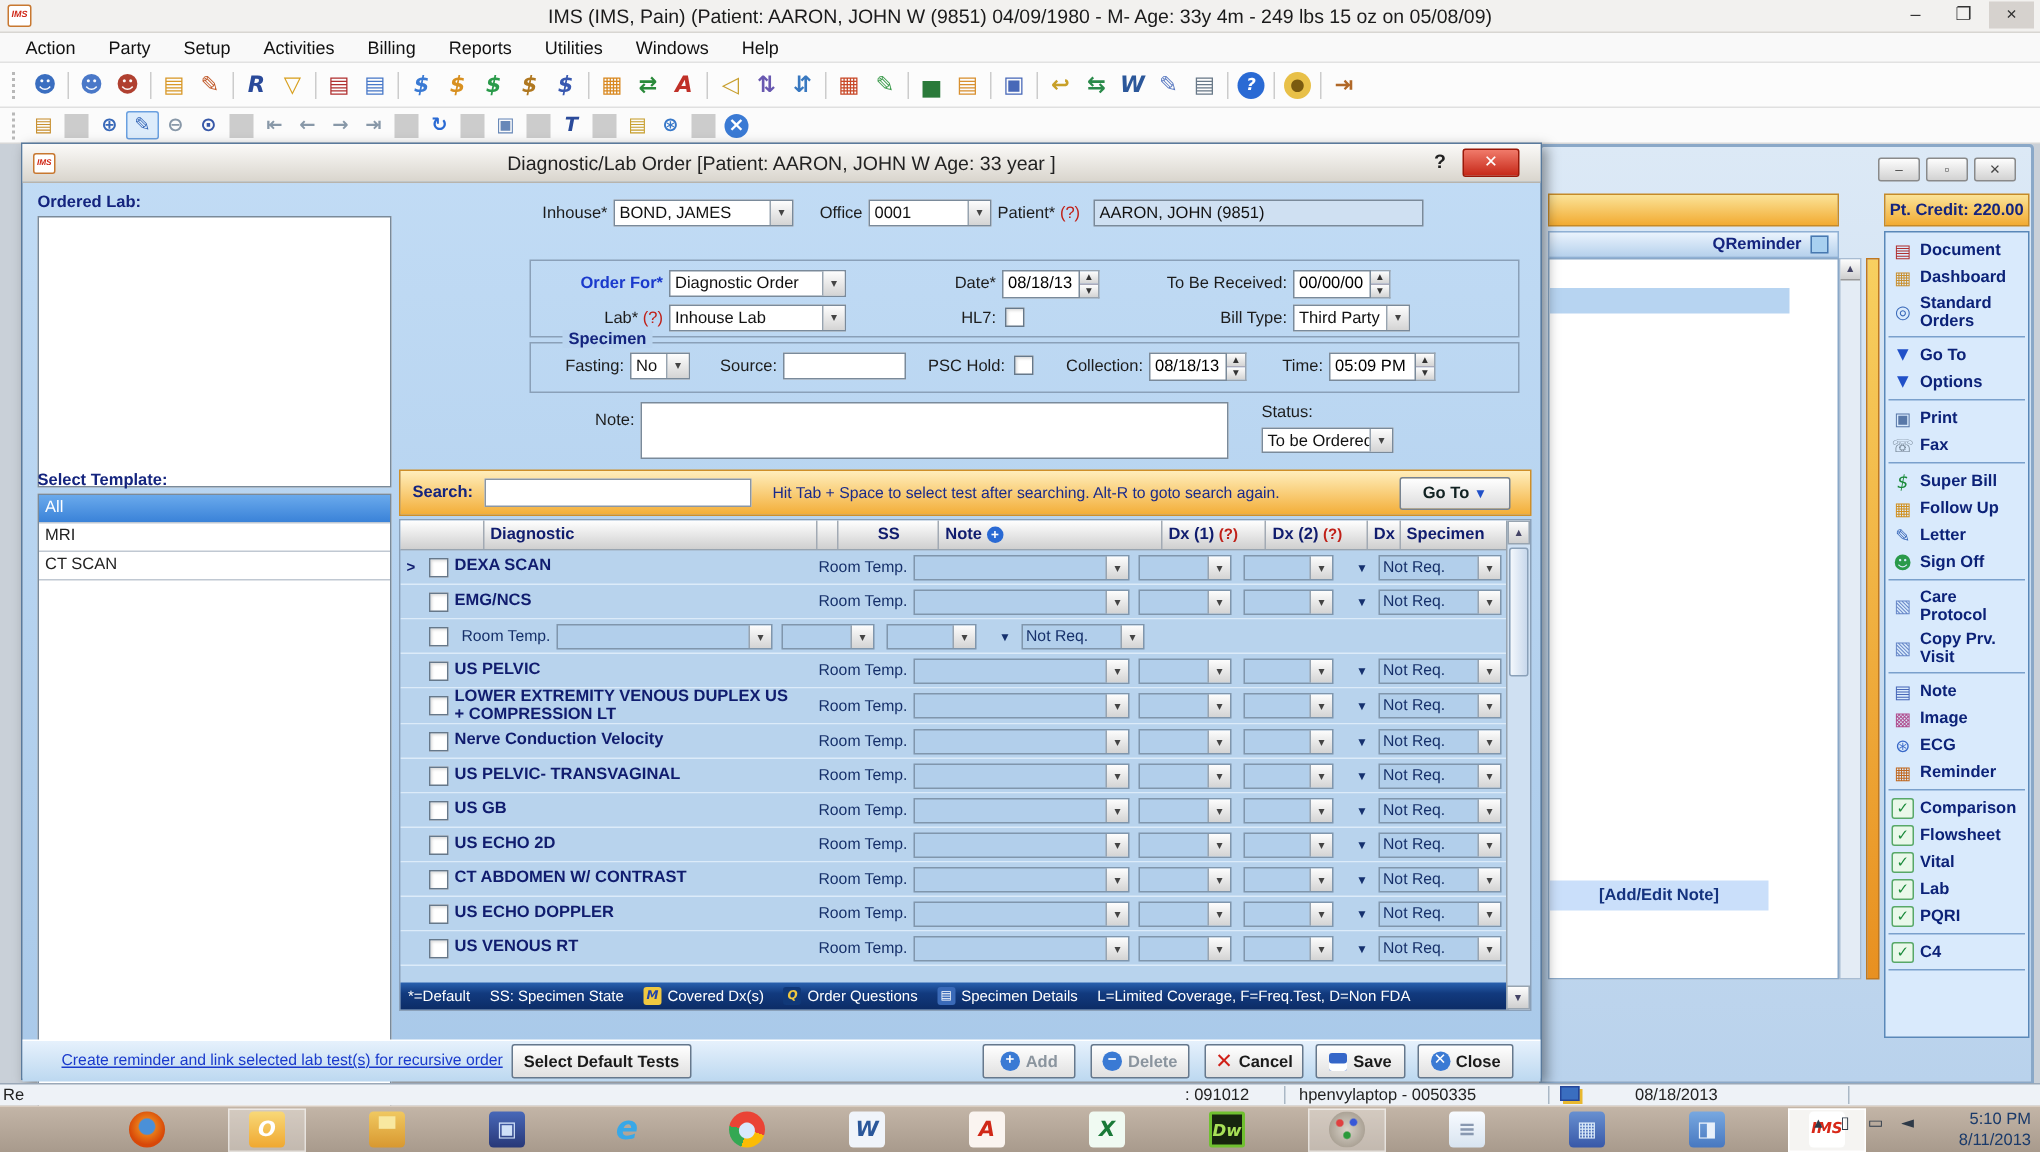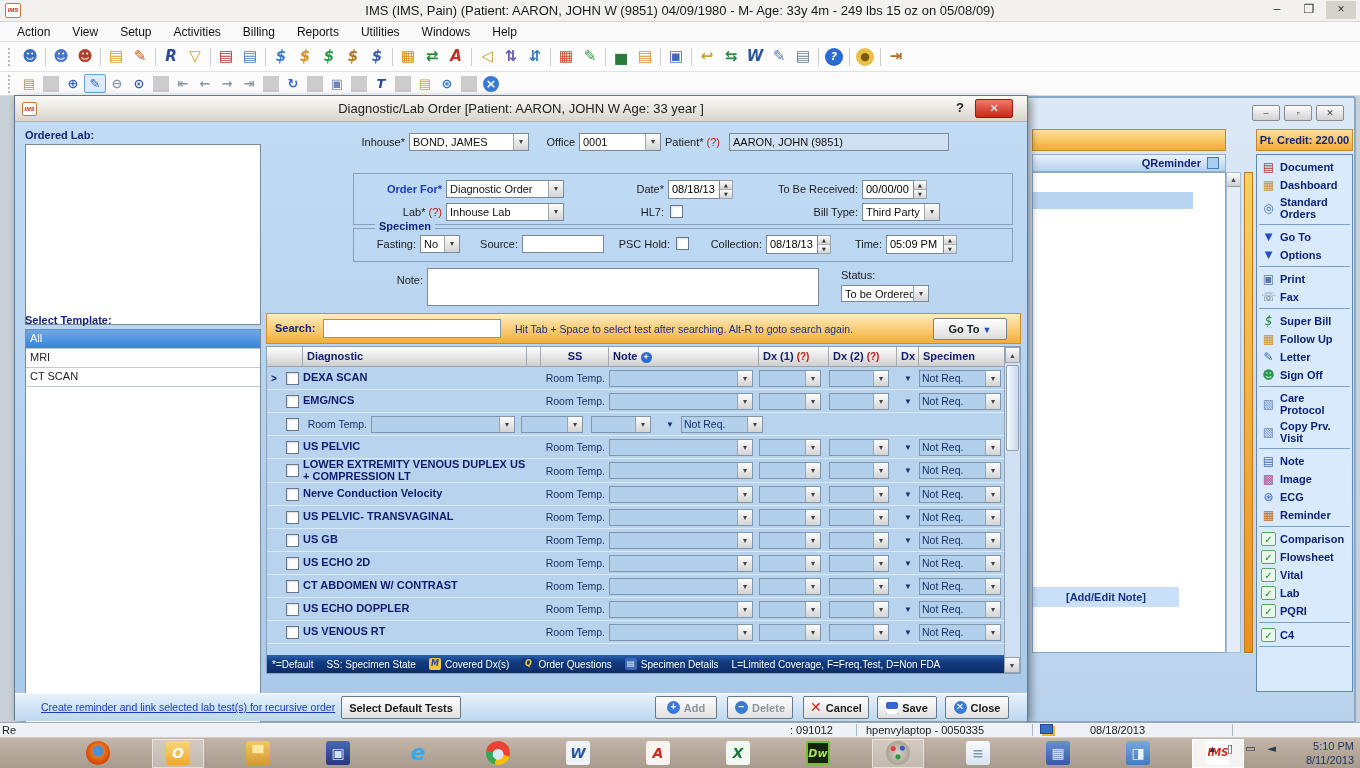--- a/index.html
+++ b/index.html
@@ -86,21 +86,21 @@
   #spec-label { position:absolute; left:360px; top:98px; background:#bad5f0; padding:0 4px; color:#14247e; font-weight:bold; font-size:11px; z-index:2; }
 
   #searchbar { position:absolute; left:251px; top:191px; width:755px; height:31px; background:linear-gradient(#ffeebc,#f3ae38); border:1px solid #cf8f28; }
   #search-label { position:absolute; left:8px; top:8px; color:#14247e; font-weight:bold; }
   #search-input { position:absolute; left:56px; top:5px; width:178px; height:19px; background:#fff; border:1px solid #8a96a4; font-size:11px; padding:0 3px; }
   #search-hint { position:absolute; left:248px; top:9px; color:#1a2a8a; font-size:10.5px; }
   #goto-btn { position:absolute; left:666px; top:4px; width:74px; height:22px; background:linear-gradient(#ffffff,#dcdcdc); border:1px solid #778391; border-radius:2px; font-weight:bold; color:#122; text-align:center; line-height:20px; }
   #goto-btn i { color:#2050c8; font-style:normal; font-size:9px; }
 
   #dtable { position:absolute; left:251px; top:224px; width:755px; height:328px; border:1px solid #8aa0b8; background:#b8d3ed; }
-  #thead { display:flex; height:20px; background:linear-gradient(#ffffff,#cfcfcf); border-bottom:1px solid #98a4b0; }
+  #thead { display:flex; height:20px; background:linear-gradient(#ffffff,#cfcfcf); border-bottom:1px solid #98a4b0;padding-left:20px; }
   .hc { border-right:1px solid #a2aab4; color:#101c6e; font-weight:bold; font-size:11px; padding:3px 3px 0 4px; white-space:nowrap; overflow:hidden; }
   .hc .red { font-weight:bold; font-size:10px; }
   #rows { height:290px; overflow:hidden; width:739px; }
   .trow { display:flex; align-items:center; min-height:23px; background:#b8d3ed; border-bottom:1px solid #dcebf9; }
   .c-ind { width:14px; color:#101c6e; font-weight:bold; font-size:10px; text-align:center; }
   .c-cb { width:22px; display:flex; justify-content:center; }
   .c-name { width:238px; color:#101c6e; font-weight:bold; font-size:11px; line-height:11.5px; padding-right:8px; }
   .c-ss { width:68px; color:#16306a; font-size:10.5px; text-align:right; padding-right:4px; }
   .c-note { width:150px; } .c-dx1 { width:70px; } .c-dx2 { width:68px; }
   .c-dx { width:22px; text-align:center; color:#15306e; font-size:8px; }
@@ -152,21 +152,21 @@
   <div id="title-text">IMS (IMS, Pain)    (Patient: AARON, JOHN W (9851) 04/09/1980 - M- Age: 33y 4m - 249 lbs 15 oz on 05/08/09)</div>
   <div class="winbtns">
     <div class="winbtn">–</div>
     <div class="winbtn">❐</div>
     <div class="winbtn close">×</div>
   </div>
 </div>
 
 <div id="menubar" class="abs">
     <span class="mi"><b>Action</b></span>
-    <span class="mi"><b>View</b></span>
+    <span class="mi"><b>Party</b></span>
     <span class="mi"><b>Setup</b></span>
     <span class="mi"><b>Activities</b></span>
     <span class="mi"><b>Billing</b></span>
     <span class="mi"><b>Reports</b></span>
     <span class="mi"><b>Utilities</b></span>
     <span class="mi"><b>Windows</b></span>
     <span class="mi"><b>Help</b></span>
   </div>
 
 <div id="toolbar1" class="abs">

